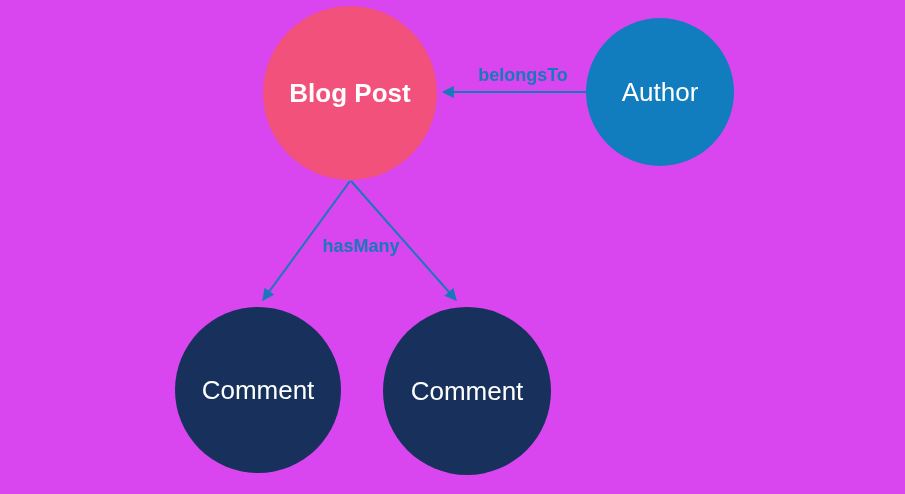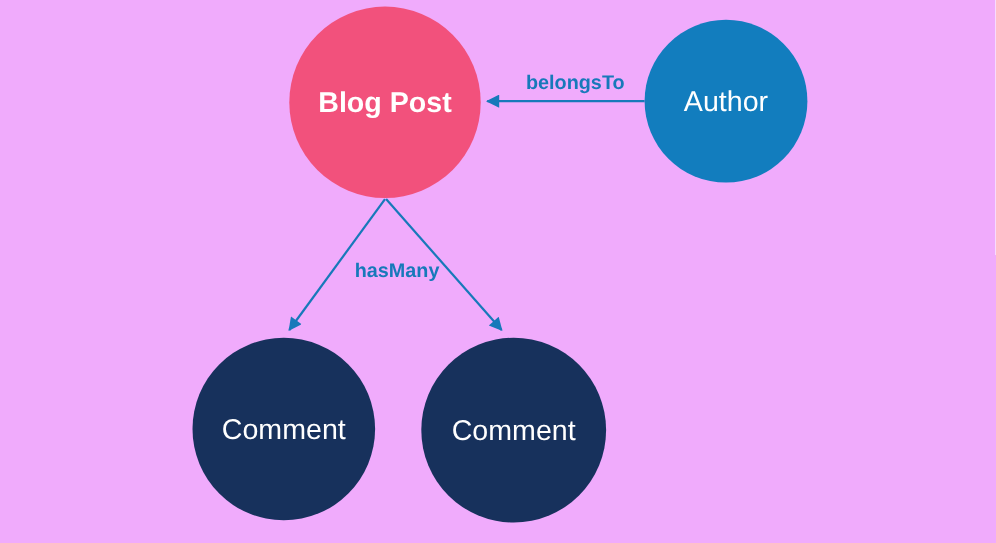--- a/index.html
+++ b/index.html
@@ -5,21 +5,21 @@
   html, body {
     margin: 0;
     padding: 0;
     background: #ffffff;
     font-family: "Liberation Sans", sans-serif;
   }
   .canvas {
     position: relative;
     width: 905px;
     height: 494px;
-    background: #f0abfc;
+    background: #d946ef;
     overflow: hidden;
     text-decoration: underline;
   }
   svg {
     display: block;
   }
   .node-label {
     font-family: "Liberation Sans", sans-serif;
     font-size: 26px;
     text-anchor: middle;

